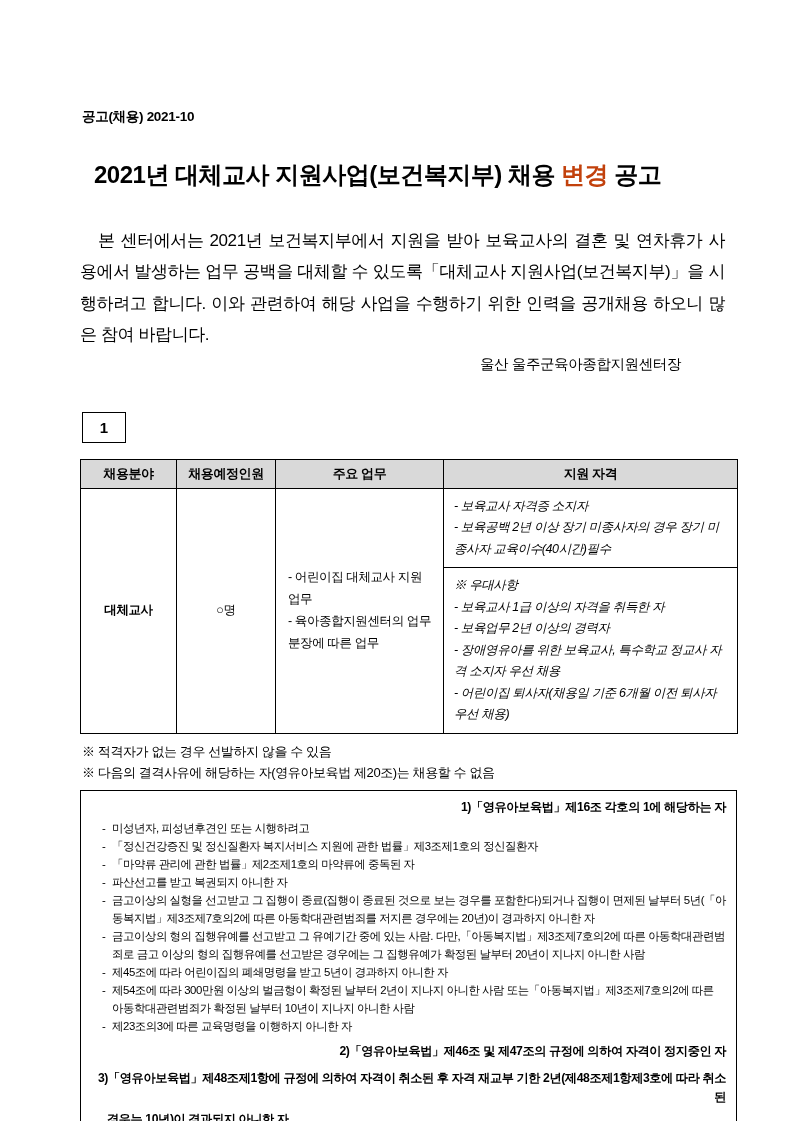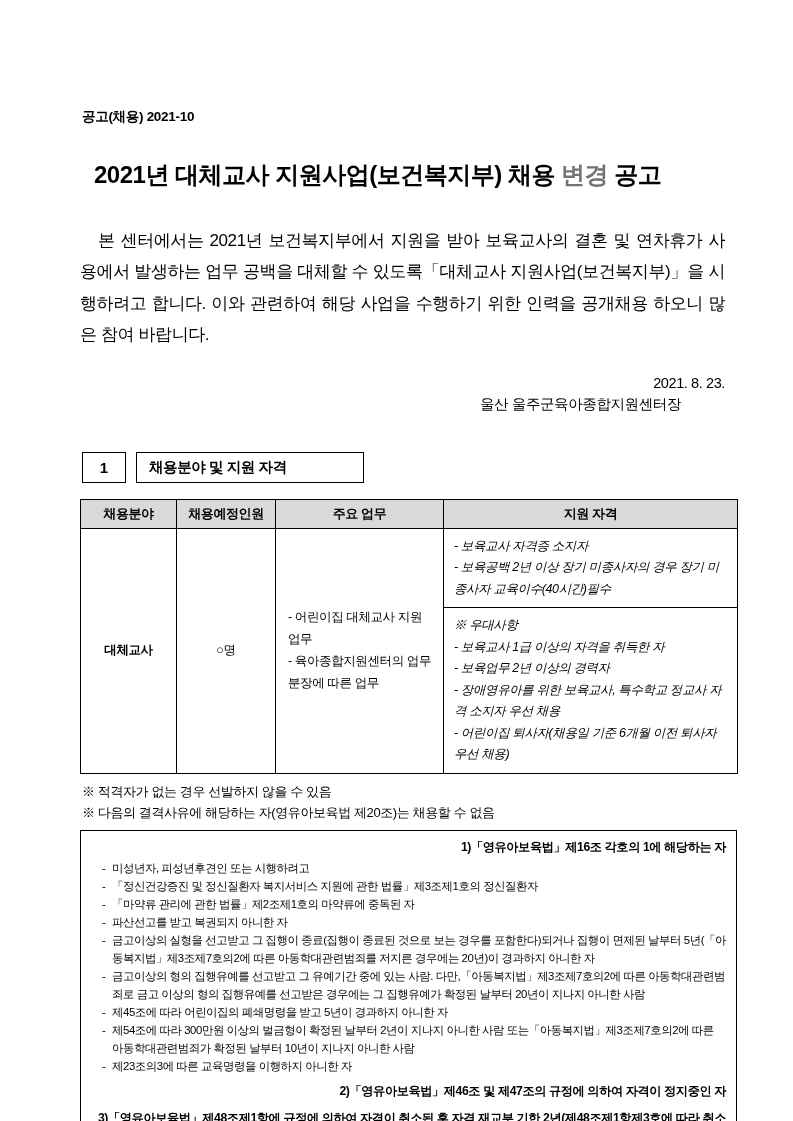--- a/index.html
+++ b/index.html
@@ -29,21 +29,21 @@
     margin: 0 0 0 2px;
   }
   .doc-title {
     font-size: 24px;
     font-weight: bold;
     letter-spacing: -0.5px;
     margin: 33px 0 0 14px;
     white-space: nowrap;
   }
   .doc-title .hl {
-    color: #737373;
+    color: #c2410c;
   }
   .intro {
     font-size: 17px;
     line-height: 1.85;
     letter-spacing: -0.4px;
     margin: 34px 0 0 0;
     text-align: justify;
     text-indent: 18px;
   }
   .date-line {
@@ -188,26 +188,24 @@
 <body>
 
 <div class="page">
 
   <div class="doc-number">공고(채용) 2021-10</div>
 
   <h1 class="doc-title"><span>2021년 대체교사 지원사업(보건복지부) 채용 </span><span class="hl">변경</span><span> 공고</span></h1>
 
   <p class="intro">본 센터에서는 2021년 보건복지부에서 지원을 받아 보육교사의 결혼 및 연차휴가 사용에서 발생하는 업무 공백을 대체할 수 있도록「대체교사 지원사업(보건복지부)」을 시행하려고 합니다. 이와 관련하여 해당 사업을 수행하기 위한 인력을 공개채용 하오니 많은 참여 바랍니다.</p>
 
-  <div class="date-line">2021. 8. 23.</div>
   <div class="org-line">울산 울주군육아종합지원센터장</div>
 
   <div class="section-head">
     <div class="section-num">1</div>
-    <div class="section-label">채용분야 및 지원 자격</div>
   </div>
 
   <table class="main-table">
     <colgroup>
       <col style="width:96px">
       <col style="width:99px">
       <col style="width:168px">
       <col style="width:294px">
     </colgroup>
     <thead>

